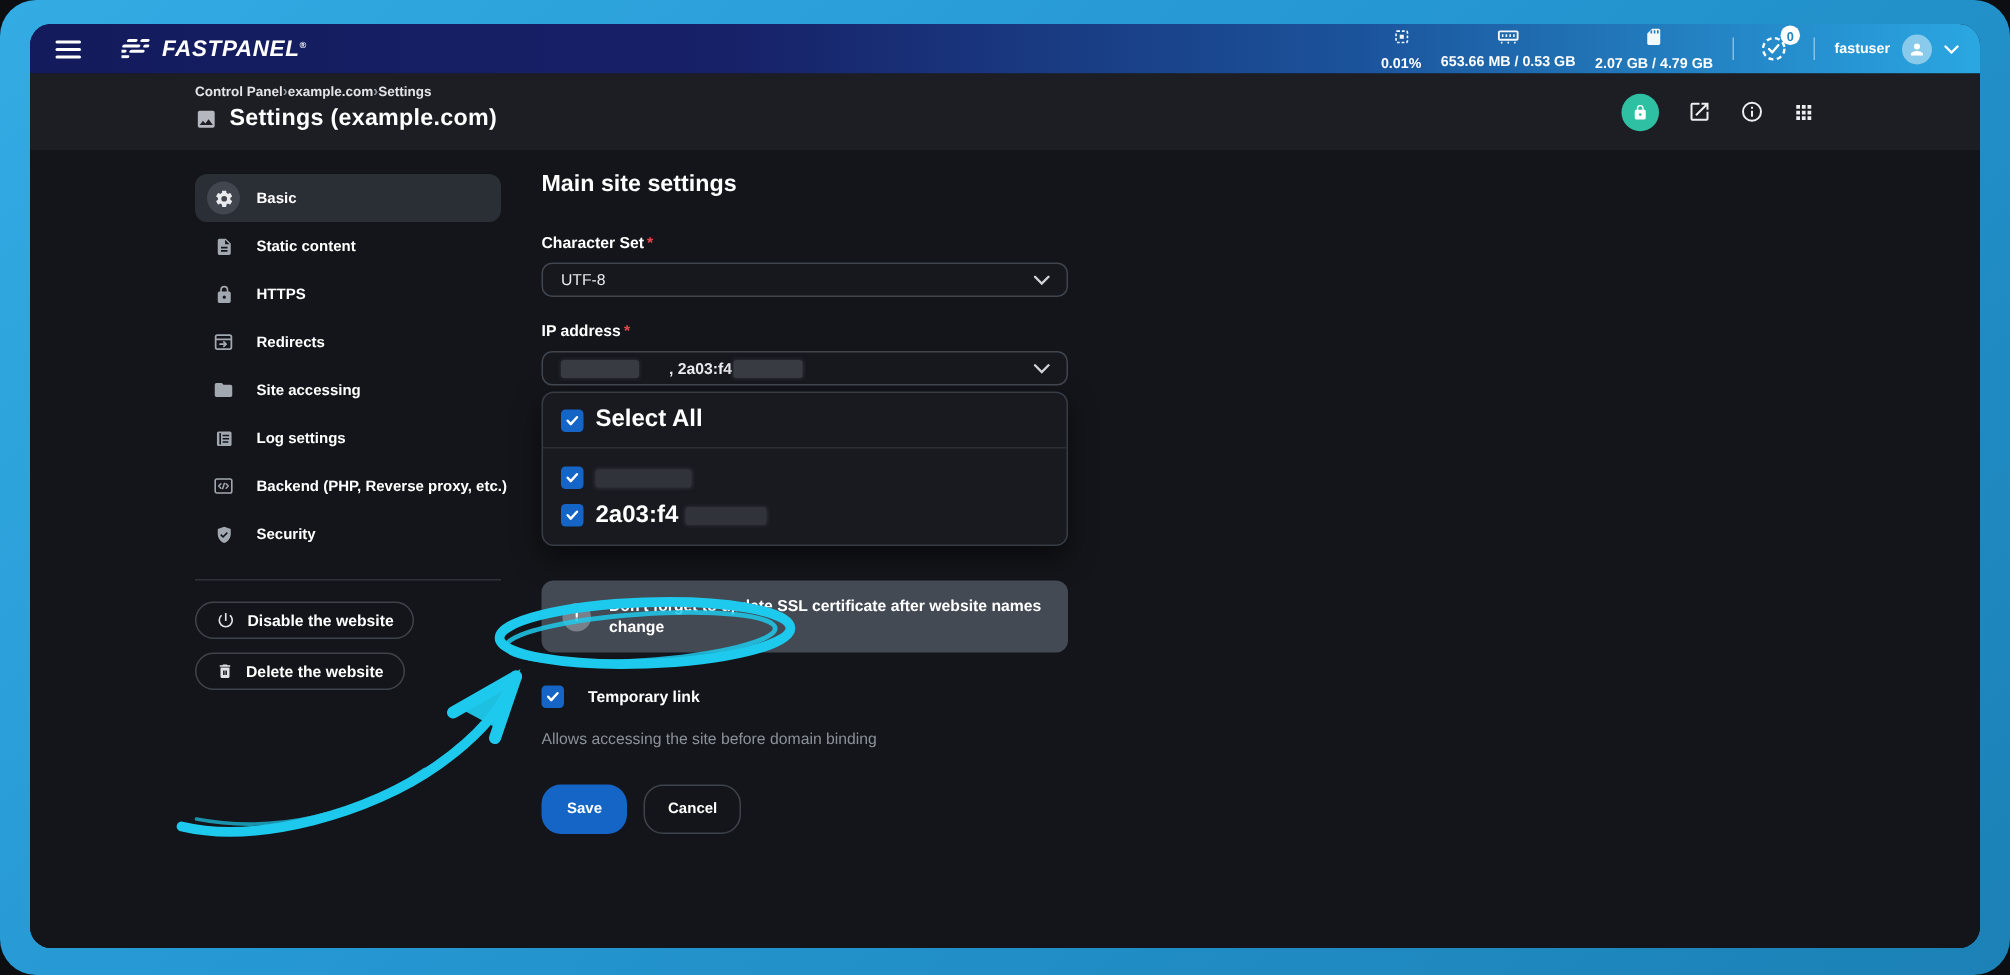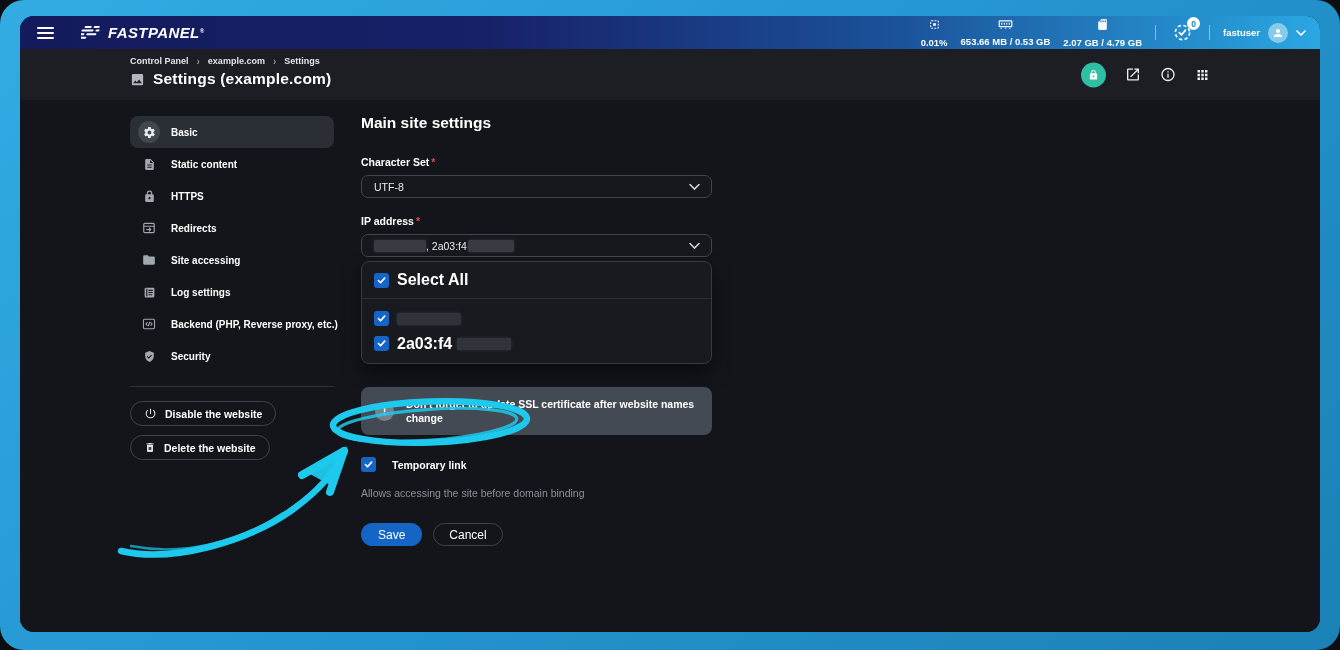--- a/index.html
+++ b/index.html
@@ -26,21 +26,21 @@
   .tasks { position:relative; cursor:pointer; display:flex; margin:0 4px; }
   .badge { position:absolute; top:-6px; right:-8px; min-width:13px; height:13px; border-radius:7px;
     background:#fff; color:#1a87c2; font-size:8.5px; font-weight:bold; display:flex; align-items:center; justify-content:center; padding:0 3px; }
   .user { display:flex; align-items:center; gap:8px; cursor:pointer; }
   .avatar { width:20px; height:20px; border-radius:50%; background:rgba(255,255,255,.45);
     display:flex; align-items:center; justify-content:center; }
 
   
   .header { height:51px; flex:none; background:#1c1e24; position:relative; }
   .hleft { position:absolute; left:110px; top:7px; }
-  .breadcrumb { display:flex; align-items:center; gap:8px; font-size:9px; font-weight:bold; color:#e3e5e8; }
+  .breadcrumb { display:flex; align-items:center; gap:0; font-size:9px; font-weight:bold; color:#e3e5e8; }
   .bc-link { cursor:pointer; }
   .bc-sep { color:#90969e; font-size:10px; line-height:9px; }
   .titlerow { margin-top:4px; display:flex; align-items:center; gap:8px; }
   .title-icon { color:#b4b8be; display:flex; }
   .title { font-size:15.5px; font-weight:bold; color:#fff; letter-spacing:.2px; }
   .hicons { position:absolute; right:110px; top:50%; transform:translateY(-50%);
     display:flex; align-items:center; gap:19px; }
   .hicons .ico { color:#eceef0; display:flex; cursor:pointer; }
   .ssl-badge { width:25px; height:25px; border-radius:50%; background:#2fc0a3;
     display:flex; align-items:center; justify-content:center; cursor:pointer; }
@@ -85,21 +85,21 @@
   .notice { margin-top:23px; background:#434a54; border-radius:8px; padding:10px 14px;
     display:flex; align-items:center; gap:12px; }
   .notice-icon { width:19px; height:19px; border-radius:50%; background:#7a8089; color:#fff; flex:none;
     font-size:11px; font-weight:bold; display:flex; align-items:center; justify-content:center; }
   .notice-text { font-size:10.5px; font-weight:bold; color:#fff; line-height:1.35; }
 
   .tmp { margin-top:22px; display:flex; align-items:center; gap:16px; }
   .tmp-label { font-size:10.5px; font-weight:bold; color:#fff; }
   .helper { margin-top:15px; font-size:10.5px; color:#8b9199; }
   .actions { margin-top:24px; display:flex; gap:11px; }
-  .btn { height:23px; border-radius:13px; font-family:inherit; font-size:12px; font-weight:normal;
+  .btn { height:33px; border-radius:13px; font-family:inherit; font-size:10px; font-weight:bold;
     color:#fff; cursor:pointer; }
   .btn-save { background:#1565c6; border:none; padding:0 17px; }
   .btn-cancel { background:transparent; border:1px solid #3e434b; padding:0 15px; }
 
   .annotation { position:absolute; inset:0; width:1340px; height:650px; pointer-events:none; z-index:60; }
 </style>
 </head>
 <body>
 
 <div class="frame"></div>
@@ -326,21 +326,21 @@
                 <path d="M1 1l4.5 4.5L10 1" stroke-linecap="round"></path>
               </svg>
           </span>
         </div>
       </div>
 
       <div class="fgroup" style="margin-bottom:0;">
         <div class="flabel"><span>IP address</span><span class="req">*</span></div>
         <div class="fselect">
           <span class="redact" style="width:52px;"></span>
-          <span style="font-weight:normal;">, 2a03:f4</span>
+          <span style="font-weight:bold;padding-left:20px;">, 2a03:f4</span>
           <span class="redact" style="width:46px;margin-left:1px;"></span>
           <span class="chevron">
             <svg width="11" height="7" viewBox="0 0 11 7" fill="none" stroke="#cfd3d8" stroke-width="1.6">
                 <path d="M1 1l4.5 4.5L10 1" stroke-linecap="round"></path>
               </svg>
           </span>
         </div>
 
         <div class="dropdown">
           <div class="dd-head">

